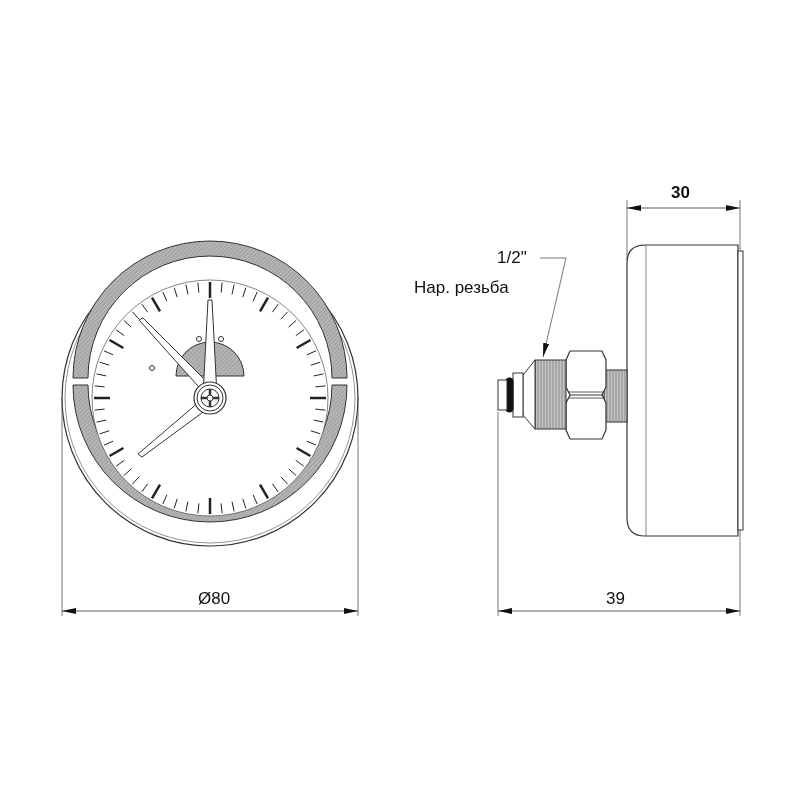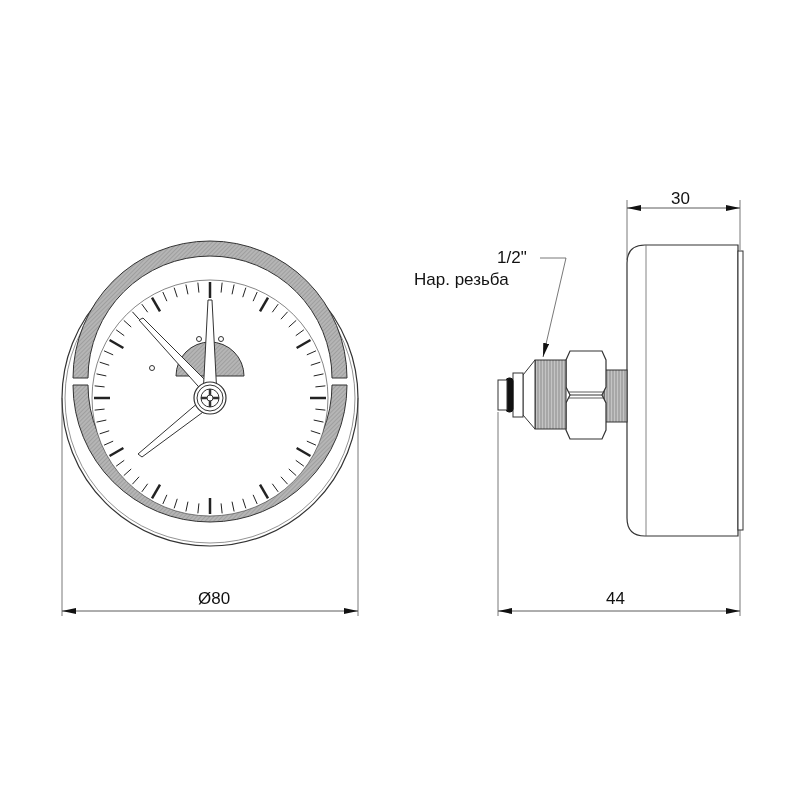--- a/index.html
+++ b/index.html
@@ -155,15 +155,15 @@
 
   <g>
     <line x1="498" y1="412" x2="498" y2="616" stroke="#555" stroke-width="0.8"></line>
     <line x1="740" y1="530" x2="740" y2="616" stroke="#555" stroke-width="0.8"></line>
     <line x1="498" y1="611" x2="740" y2="611" stroke="#333" stroke-width="0.8" marker-start="url(#arrS)" marker-end="url(#arr)"></line>
   </g>
 </svg>
 
 <div class="lbl" style="left:198px;top:590px;">Ø80</div>
 <div class="lbl" style="left:497px;top:249px;">1/2"</div>
-<div class="lbl" style="left:414px;top:271px;">Нар. резьба</div>
-<div class="lbl" style="left:671px;top:190px;">30</div>
-<div class="lbl" style="left:606px;top:590px;">44</div>
+<div class="lbl" style="left:414px;top:279px;">Нар. резьба</div>
+<div class="lbl" style="left:671px;top:184px;font-weight:bold;">30</div>
+<div class="lbl" style="left:606px;top:590px;">39</div>
 
 </body></html>

